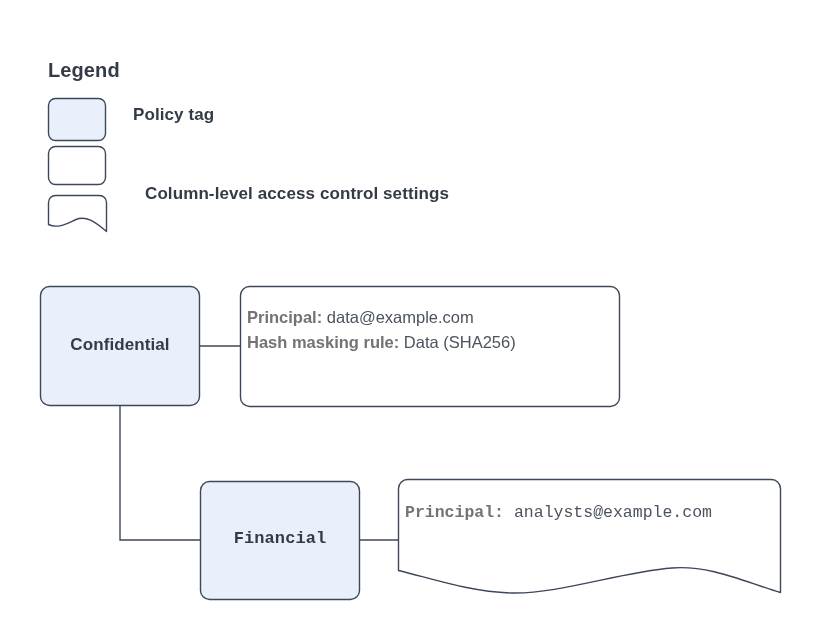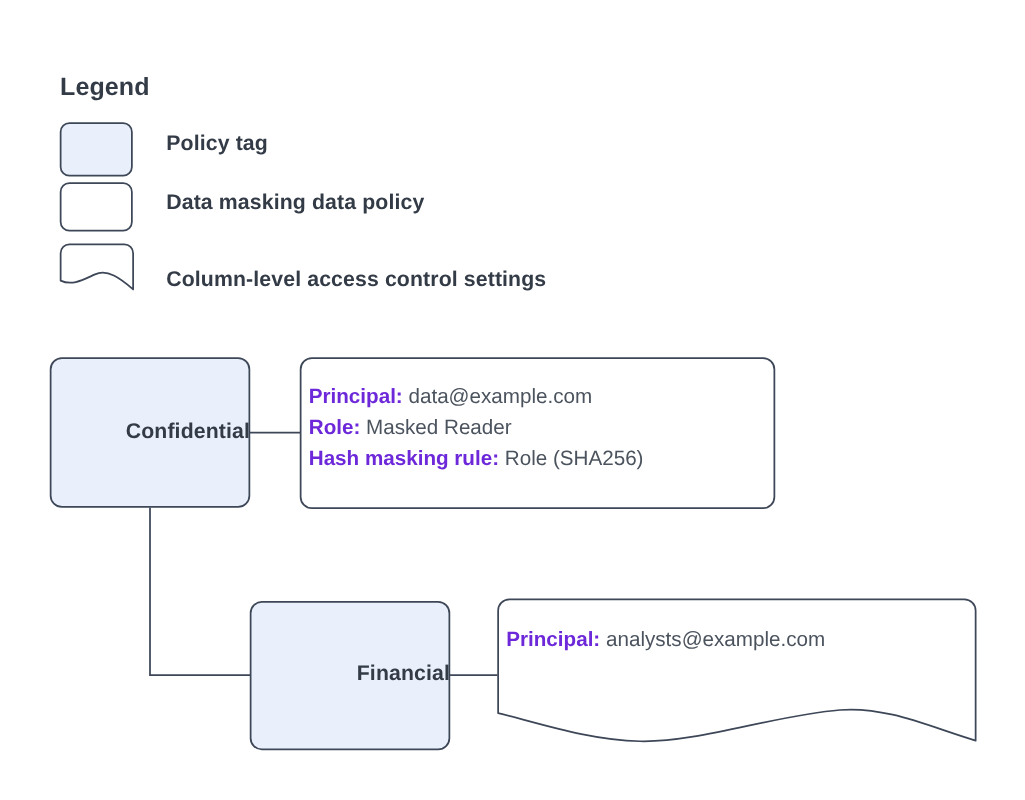--- a/index.html
+++ b/index.html
@@ -53,52 +53,53 @@
   }
 
   .legend-label {
     left: 133px;
     font-size: 17px;
     font-weight: bold;
     letter-spacing: 0.1px;
   }
   .legend-label.r0 { top: 106px; }
   .legend-label.r1 { top: 153px; }
-  .legend-label.r2 { top: 215px; }
+  .legend-label.r2 { top: 185px; margin-left: 12px; }
 
   .node-label {
     font-size: 17px;
     font-weight: bold;
-    text-align: right;
+    text-align: center;
     letter-spacing: 0.1px;
   }
   .node-label.confidential {
     left: 40px;
     width: 160px;
     top: 336px;
   }
   .node-label.financial {
     left: 200px;
     width: 160px;
     top: 530px;
+    font-family: Liberation Mono, monospace;
   }
 
   .detail-block {
     position: absolute;
     font-size: 16.5px;
     line-height: 25px;
     color: #4b535e;
     white-space: nowrap;
   }
   .detail-block .k {
     font-weight: bold;
-    color: #6d28d9;
+    color: #737373;
   }
   .detail-block.b1 { left: 247px; top: 305px; }
-  .detail-block.b2 { left: 405px; top: 500px; }
+  .detail-block.b2 { left: 405px; top: 500px; font-family: Liberation Mono, monospace; }
 
   .detail-line { display: block; }
 </style>
 </head>
 <body>
 
 <div id="diagram-root">
 
   <svg class="canvas" viewBox="0 0 820 640">
 
@@ -136,38 +137,33 @@
              C 620 572 560 594 512 593
              C 470 592 430 578 398.5 570.5
              L 398.5 488.5
              A 9 9 0 0 1 407.5 479.5
              Z" fill="#ffffff" stroke="#3d4757" stroke-width="1.4" stroke-linejoin="round"></path>
   </svg>
 
   <div class="txt legend-title">Legend</div>
 
   <div class="txt legend-label r0">Policy tag</div>
-  <div class="txt legend-label r1">Data masking data policy</div>
   <div class="txt legend-label r2">Column-level access control settings</div>
 
   <div class="txt node-label confidential">Confidential</div>
   <div class="txt node-label financial">Financial</div>
 
   <div class="detail-block b1">
     <span class="detail-line">
       <span class="k">Principal:</span>
       <span class="v">data@example.com</span>
     </span>
     <span class="detail-line">
-      <span class="k">Role:</span>
-      <span class="v">Masked Reader</span>
-    </span>
-    <span class="detail-line">
       <span class="k">Hash masking rule:</span>
-      <span class="v">Role (SHA256)</span>
+      <span class="v">Data (SHA256)</span>
     </span>
   </div>
 
   <div class="detail-block b2">
     <span class="detail-line">
       <span class="k">Principal:</span>
       <span class="v">analysts@example.com</span>
     </span>
   </div>
 

